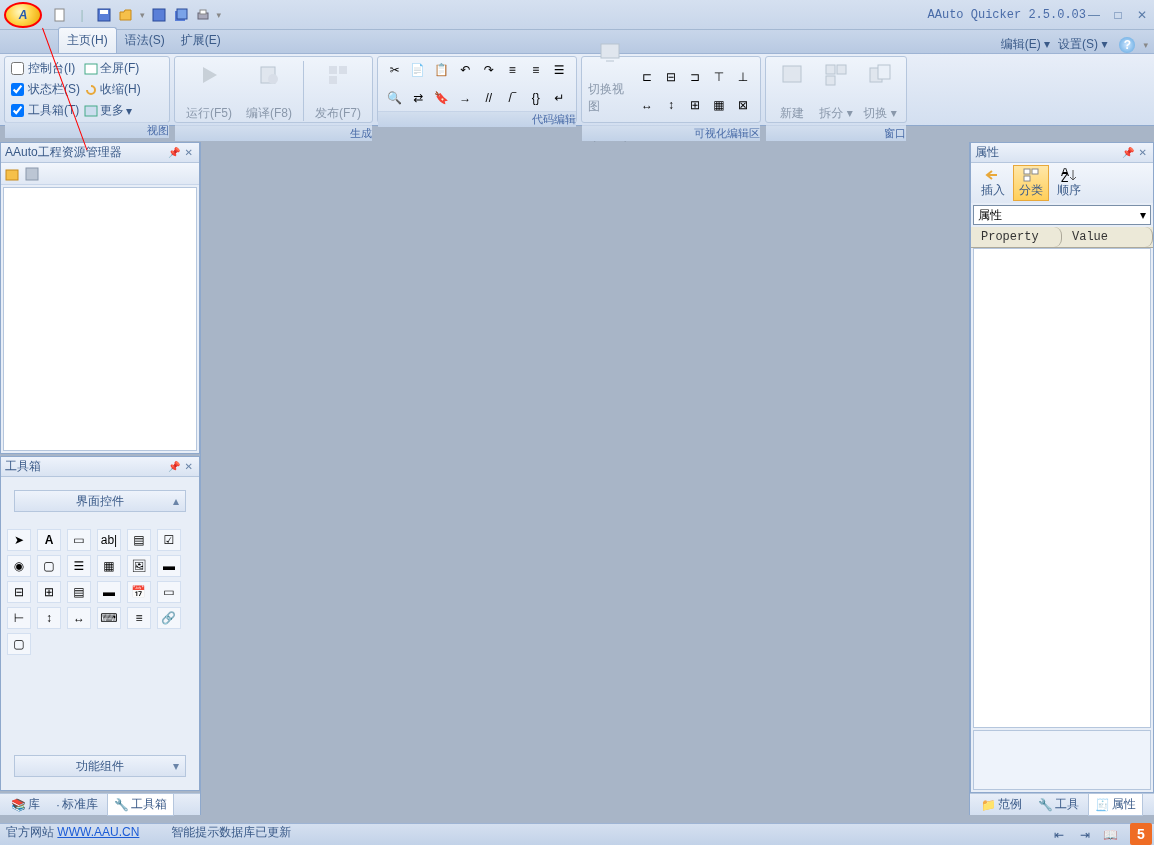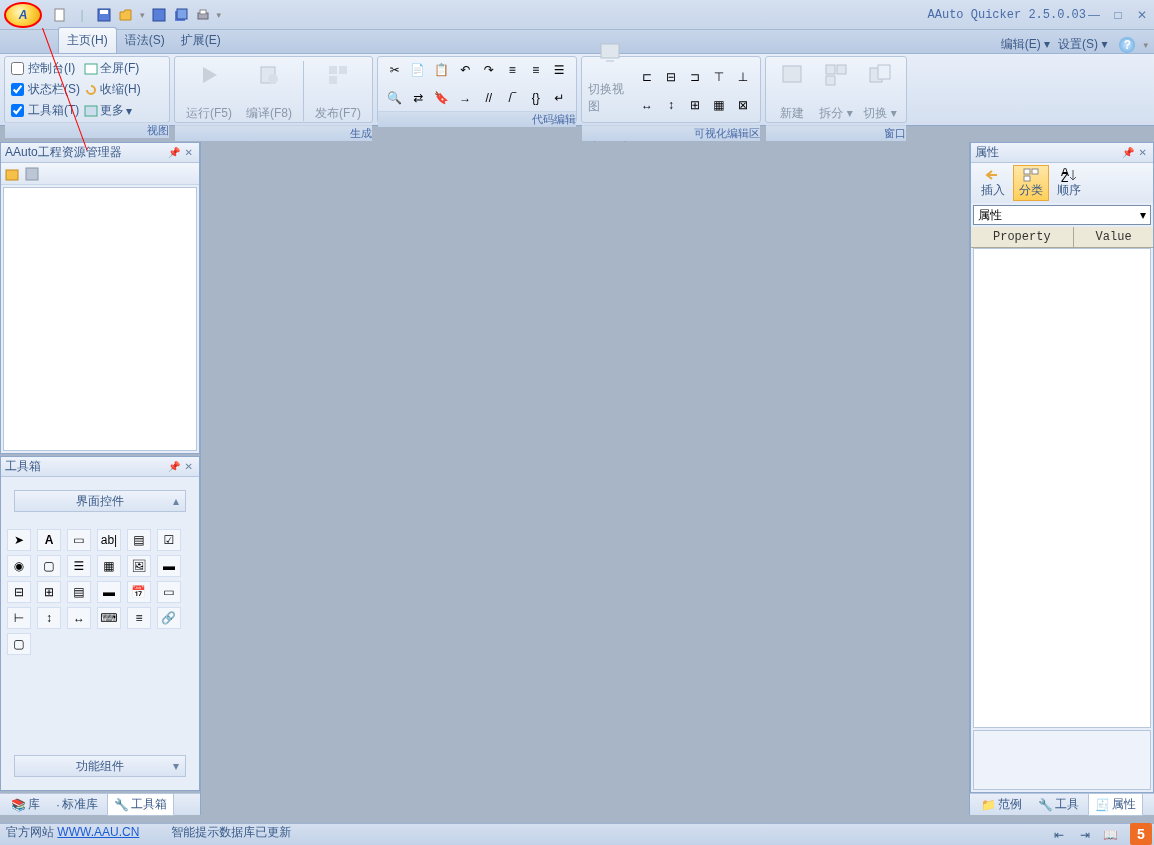--- a/index.html
+++ b/index.html
@@ -60,21 +60,21 @@
 .side-tabs { height: 22px; background: linear-gradient(#e8eef8, #d3dff0); display: flex; align-items: center; gap: 2px; padding: 0 4px; border-top: 1px solid #b5c6dd; }
 .side-tab { padding: 2px 6px; cursor: pointer; color: #3a5a88; display: inline-flex; align-items: center; gap: 2px; border: 1px solid transparent; }
 .side-tab.active { background: #fff; border: 1px solid #b5c6dd; }
 
 
 .prop-toolbar { height: 40px; background: linear-gradient(#f2f6fc, #e0e8f4); display: flex; align-items: center; padding: 2px 4px; gap: 2px; }
 .prop-tbtn { width: 36px; height: 36px; display: flex; flex-direction: column; align-items: center; justify-content: center; cursor: pointer; border: 1px solid transparent; color: #3a5a88; font-size: 11px; }
 .prop-tbtn.active { background: linear-gradient(#ffe7a8, #ffcf5a); border: 1px solid #e8a83a; }
 .prop-select { margin: 2px; border: 1px solid #7a8fa8; background: #fff; height: 20px; display: flex; align-items: center; padding: 0 4px; justify-content: space-between; }
 .prop-grid-hdr { display: flex; background: #ece9d8; border-bottom: 1px solid #aca899; }
-.prop-col { flex: 1; padding: 3px 22px; color: #333; font-family: "Courier New", monospace; border-right: 1px solid #aca899; }
+.prop-col { flex: 1; padding: 3px 10px; color: #333; font-family: "Courier New", monospace; border-right: 1px solid #aca899; border-radius: 8px; }
 .prop-grid { flex: 1; background: #fff; border: 1px solid #b5c6dd; margin: 0 2px; }
 .prop-desc { height: 60px; background: #eef3fb; border: 1px solid #b5c6dd; margin: 2px; }
 
 
 .statusbar { position: absolute; left: 0; right: 0; bottom: 0; height: 22px; background: linear-gradient(#d5e0f0, #c2d2e8); display: flex; align-items: flex-start; padding: 0 6px; color: #3a5a88; gap: 32px; border-top: 1px solid #9eb4d4; }
 .statusbar a { color: #1b5bd6; text-decoration: underline; }
 .status-right { margin-left: auto; display: flex; gap: 4px; }
 .watermark { position: absolute; right: 2px; bottom: 0px; width: 22px; height: 22px; background: #ef6c24; color: #fff; font-weight: bold; display: flex; align-items: center; justify-content: center; font-size: 14px; z-index: 200; border-radius: 2px; }
 
 svg { display: block; }

